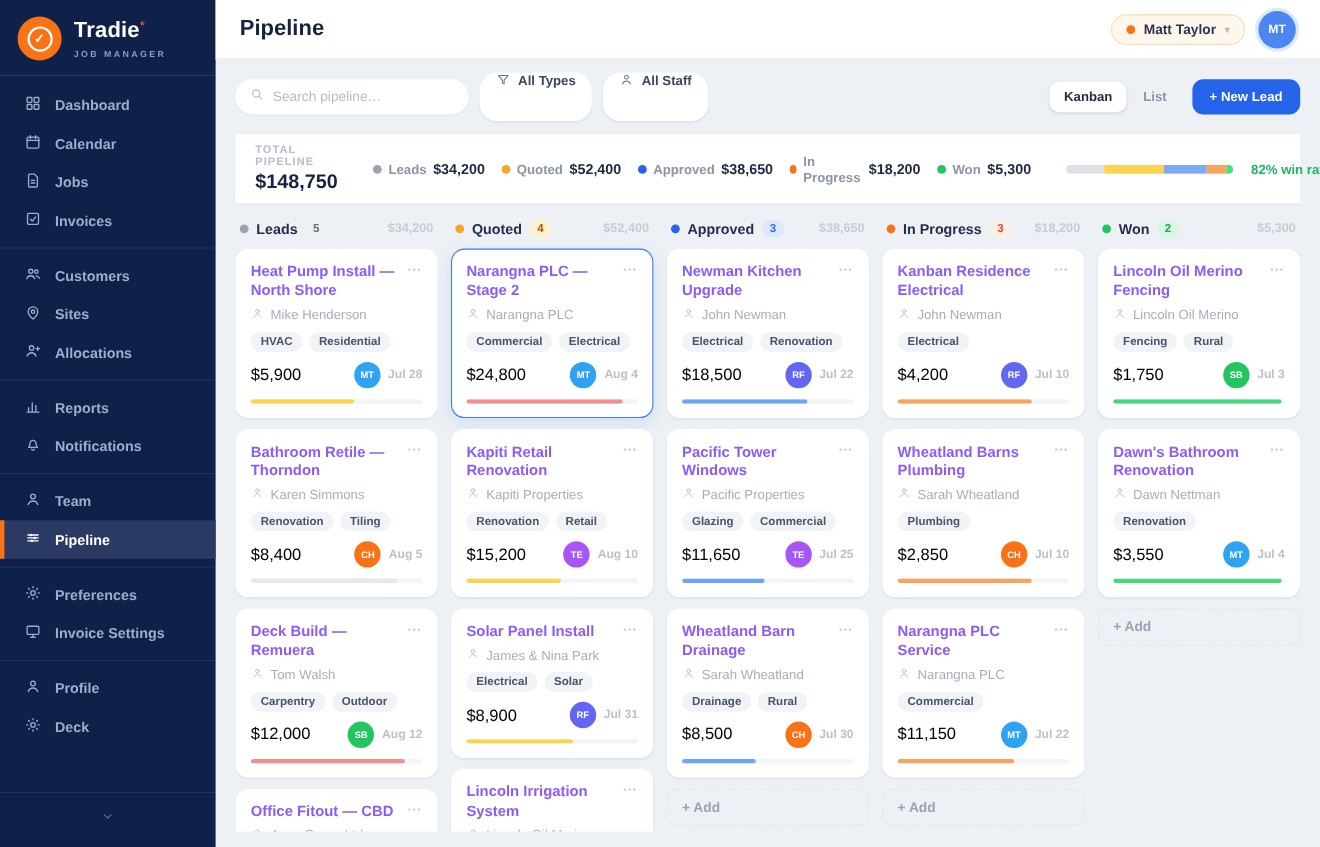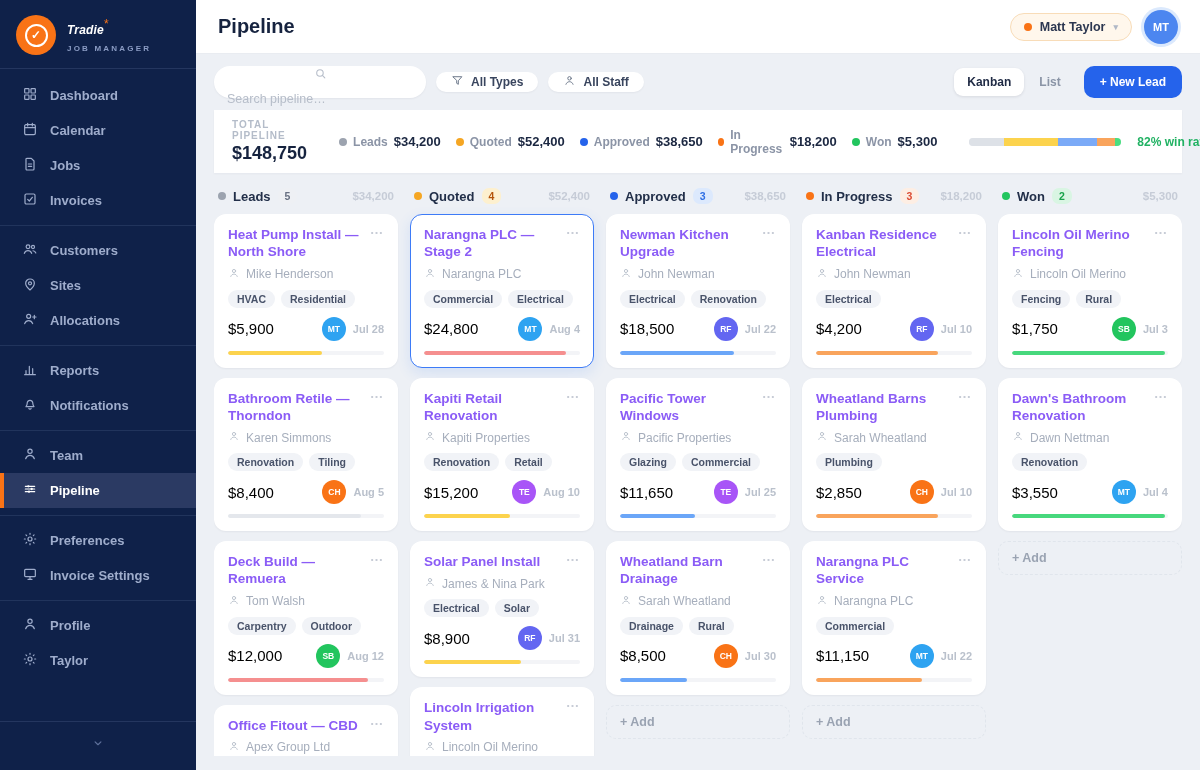--- a/index.html
+++ b/index.html
@@ -5,21 +5,21 @@
   * { margin:0; padding:0; box-sizing:border-box; }
   html,body { background:#edf0f5; }
   body { font-family:"Liberation Sans", sans-serif; }
   .app { width:1200px; height:770px; display:flex; overflow:hidden; background:#edf0f5; }
 
   
   .sidebar { width:196px; background:#0f2149; color:#9fadcc; display:flex; flex-direction:column; flex-shrink:0; }
   .brand { display:flex; align-items:center; gap:11px; padding:15px 16px 13px; border-bottom:1px solid rgba(148,168,210,.16); }
   .logo { width:40px; height:40px; border-radius:50%; background:#f97316; display:grid; place-items:center; flex-shrink:0; }
   .logo-inner { width:23px; height:23px; border:2.5px solid #fff; border-radius:50%; display:grid; place-items:center; color:#fff; font-size:12px; font-weight:bold; }
-  .brand-name { color:#fff; font-size:12px; font-weight:800; letter-spacing:.2px;font-style:italic; }
+  .brand-name { color:#fff; font-size:20px; font-weight:800; letter-spacing:.2px; }
   .brand-star { color:#f97316; font-size:12px; vertical-align:super; }
   .brand-tagline { font-size:8px; letter-spacing:2.2px; color:#8b9cc4; font-weight:700; margin-top:6px; }
   nav { flex:1; padding:9px 0 0; }
   .nav-group + .nav-group { border-top:1px solid rgba(148,168,210,.14); margin-top:7px; padding-top:7px; }
   .nav-item { display:flex; align-items:center; gap:12px; padding:8px 18px; font-size:13px; font-weight:600; color:#9fadcc; cursor:pointer; border-left:4px solid transparent; }
   .nav-item svg { width:16px; height:16px; stroke:currentColor; fill:none; stroke-width:1.8; stroke-linecap:round; stroke-linejoin:round; flex-shrink:0; }
   .nav-item.active { background:#2b3a63; color:#fff; font-weight:800; border-left-color:#f97316; }
   .sidebar-bottom { border-top:1px solid rgba(148,168,210,.16); padding:14px 0 16px; display:flex; justify-content:center; color:#5f719b; }
   .sidebar-bottom svg { width:14px; height:14px; stroke:currentColor; fill:none; stroke-width:2; stroke-linecap:round; stroke-linejoin:round; }
 
@@ -30,25 +30,25 @@
   .header-right { display:flex; align-items:center; gap:12px; }
   .user-pill { display:flex; align-items:center; gap:8px; background:#fff7ec; border:1px solid #f8dcb8; border-radius:999px; padding:6px 13px; font-size:12.5px; font-weight:800; color:#2b3650; cursor:pointer; }
   .user-dot { width:8px; height:8px; border-radius:50%; background:#f97316; }
   .user-caret { color:#b0b8c6; font-size:9px; }
   .user-avatar { width:34px; height:34px; border-radius:50%; background:#4c86f0; color:#fff; font-size:11px; font-weight:800; display:grid; place-items:center; box-shadow:0 0 0 3px #dbe9fd; cursor:pointer; }
 
   .content { flex:1; padding:12px 18px 14px; display:flex; flex-direction:column; gap:12px; overflow:hidden; }
 
   
   .toolbar { display:flex; align-items:center; gap:10px; flex-shrink:0; }
-  .search-box { width:212px; height:32px; background:#fff; border-radius:16px; display:flex; align-items:center; gap:8px; padding:0 13px; box-shadow:0 1px 2px rgba(16,24,40,.05); color:#b6bdc9;flex-direction:column; }
+  .search-box { width:212px; height:32px; background:#fff; border-radius:16px; display:flex; align-items:center; gap:8px; padding:0 13px; box-shadow:0 1px 2px rgba(16,24,40,.05); color:#b6bdc9; }
   .search-box svg { width:13px; height:13px; stroke:#b6bdc9; fill:none; stroke-width:2; stroke-linecap:round; flex-shrink:0; }
   .search-box input { border:none; outline:none; width:100%; font-size:12.5px; font-family:inherit; color:#394ciety; color:#39455e; background:transparent; }
   .search-box input::placeholder { color:#b6bdc9; }
-  .filter-btn { height:20px; display:flex; align-items:center; gap:7px; background:#fff; border:none; border-radius:16px; padding:0 15px; font-size:12px; font-weight:700; color:#39455e; font-family:inherit; box-shadow:0 1px 2px rgba(16,24,40,.05); cursor:pointer; }
+  .filter-btn { height:44px; display:flex; align-items:flex-start; gap:7px; background:#fff; border:none; border-radius:16px; padding:0 15px; font-size:12px; font-weight:700; color:#39455e; font-family:inherit; box-shadow:0 1px 2px rgba(16,24,40,.05); cursor:pointer; }
   .filter-btn svg { width:13px; height:13px; stroke:#6b7689; fill:none; stroke-width:1.8; stroke-linecap:round; stroke-linejoin:round; }
   .toolbar-spacer { flex:1; }
   .view-toggle { display:flex; align-items:center; gap:2px; }
   .view-btn { border:none; background:transparent; font-family:inherit; font-size:12px; font-weight:700; color:#8a94a6; padding:7px 13px; border-radius:9px; cursor:pointer; }
   .view-btn.active { background:#fff; color:#1f2a44; font-weight:800; box-shadow:0 1px 3px rgba(16,24,40,.1); }
   .new-lead-btn { border:none; background:#2563eb; color:#fff; font-family:inherit; font-size:12px; font-weight:800; padding:9px 16px; border-radius:10px; cursor:pointer; }
 
   
   .summary { background:#fff; border-radius:0; padding:9px 18px; display:flex; align-items:center; gap:16px; box-shadow:0 1px 2px rgba(16,24,40,.04); flex-shrink:0; }
   .total-label { font-size:10px; font-weight:800; letter-spacing:1px; color:#b4bcc9; }
@@ -219,21 +219,21 @@
                 <circle cx="12" cy="8" r="3.2"></circle>
                 <path d="M5.5 19c1.2-3.2 3.6-4.8 6.5-4.8s5.3 1.6 6.5 4.8"></path>
               </svg></span>
             <span class="nav-label">Profile</span>
           </div>
           <div class="nav-item">
             <span><svg viewBox="0 0 24 24">
                 <circle cx="12" cy="12" r="3"></circle>
                 <path d="M12 5V3.5M12 20.5V19M5 12H3.5M20.5 12H19M7 7 5.9 5.9M18.1 18.1 17 17M7 17l-1.1 1.1M18.1 5.9 17 7"></path>
               </svg></span>
-            <span class="nav-label">Taylor</span>
+            <span class="nav-label">Deck</span>
           </div>
         </div>
       </nav>
     <div class="sidebar-bottom">
       <span><svg viewBox="0 0 24 24">
             <path d="m7 10 5 5 5-5"></path>
           </svg></span>
     </div>
   </aside>
 

